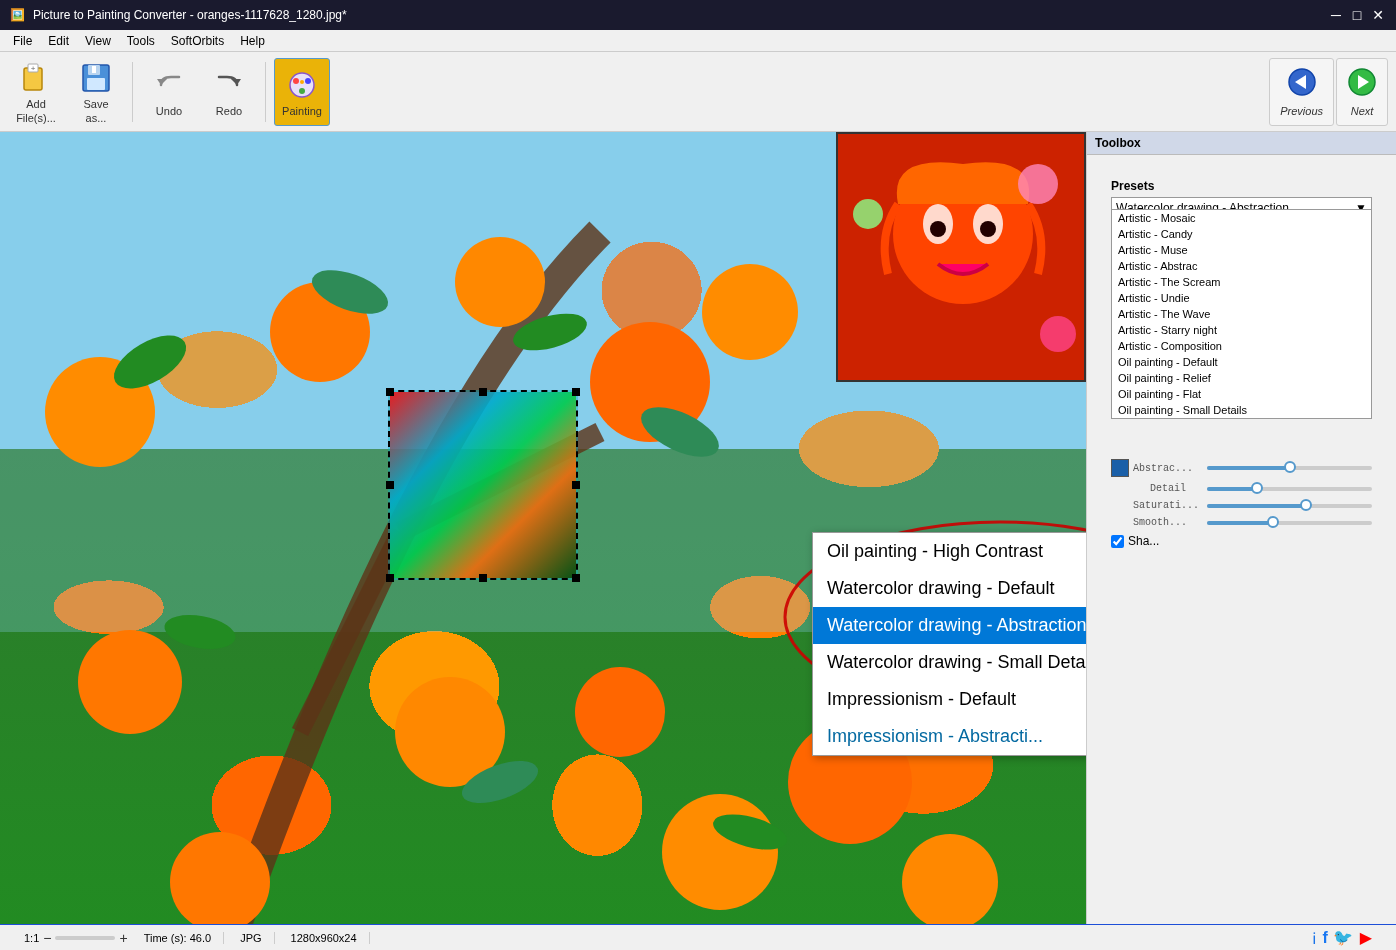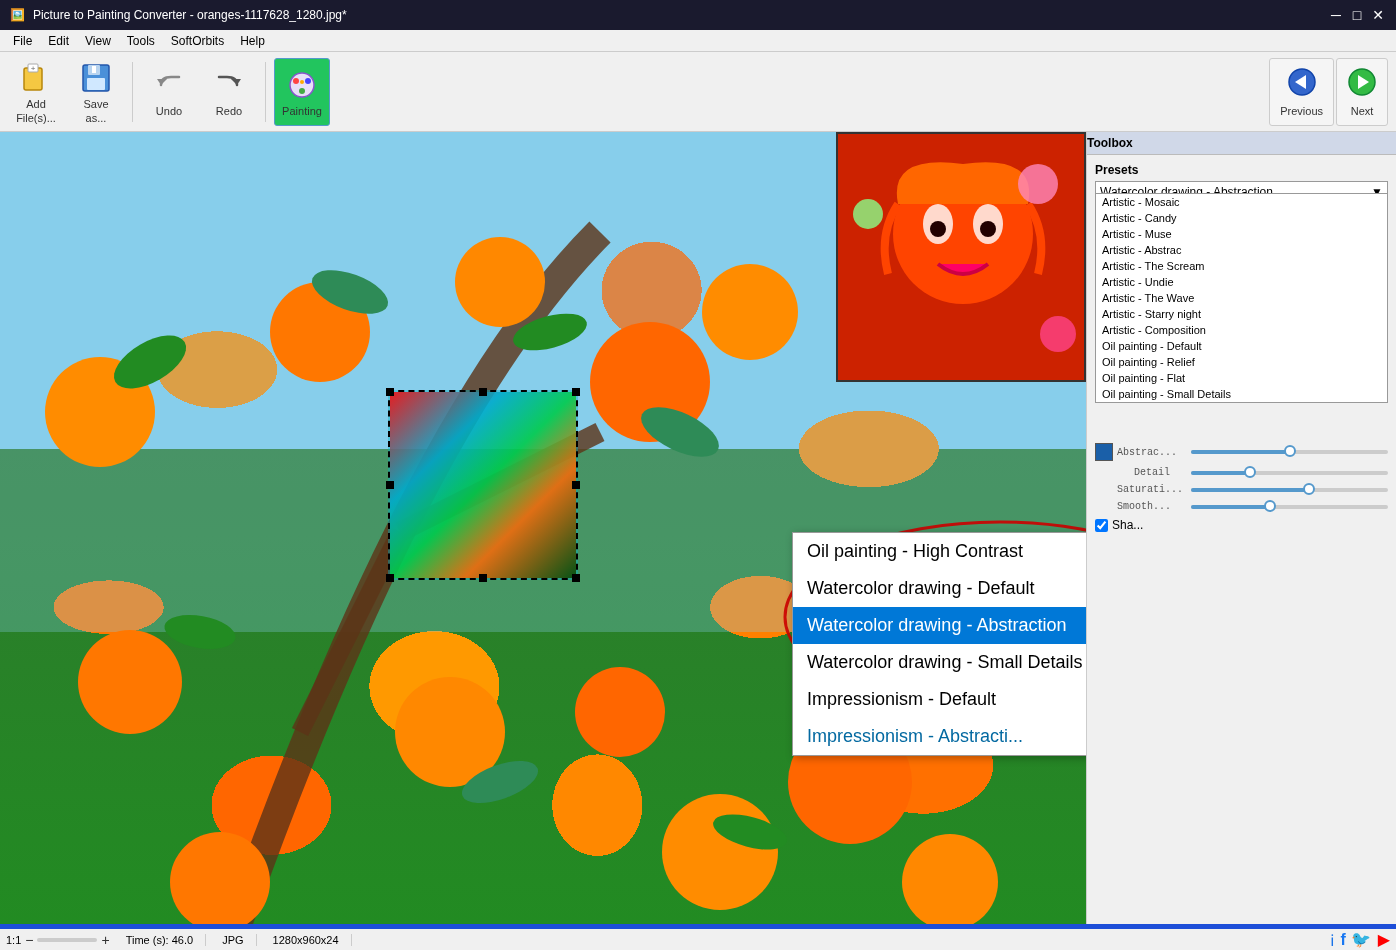--- a/index.html
+++ b/index.html
@@ -56,21 +56,21 @@
       justify-content: center;
       width: 56px;
       height: 68px;
       cursor: pointer;
       border: 1px solid transparent;
       border-radius: 3px;
       font-size: 11px;
       color: #333;
       gap: 2px;
     }
-    .toolbar-btn.active { background: #22c55e; border-color: #5599cc; }
+    .toolbar-btn.active { background: #eab308; border-color: #5599cc; }
     .toolbar-icon {
       width: 36px; height: 36px;
       display: flex; align-items: center; justify-content: center;
       font-size: 22px;
     }
     .toolbar-sep { width: 1px; height: 60px; background: #ccc; margin: 0 4px; }
 
     
     .nav-area {
       margin-left: auto;
@@ -83,20 +83,21 @@
       flex-direction: column;
       align-items: center;
       cursor: pointer;
       padding: 8px 10px;
       border: 1px solid #ccc;
       border-radius: 3px;
       background: #f5f5f5;
       font-size: 11px;
       color: #333;
       gap: 8px;
+      font-style: italic;
     }
 
     
     .main-content {
       display: flex;
       height: calc(950px - 30px - 22px - 80px - 26px);
       position: relative;
     }
 
     
@@ -171,26 +172,26 @@
     
     .toolbox {
       width: 310px;
       background: #f0f0f0;
       border-left: 1px solid #ccc;
       display: flex;
       flex-direction: column;
     }
     .toolbox-header {
       background: #d0d8e8;
-      padding: 4px 0;
+      padding: 4px 8px;
       font-weight: bold;
       font-size: 12px;
       border-bottom: 1px solid #bbb;
     }
-    .toolbox-body { padding: 8px; flex: 1; }
+    .toolbox-body { padding: 24px; flex: 1; }
 
     .presets-section { margin-bottom: 8px; }
     .presets-label { font-weight: bold; margin-bottom: 4px; }
     .presets-dropdown-wrapper { position: relative; }
     .presets-dropdown-display {
       width: 100%;
       height: 22px;
       border: 1px solid #999;
       background: white;
       display: flex;
@@ -263,43 +264,43 @@
       align-items: center;
       gap: 4px;
       margin-top: 6px;
       font-size: 12px;
     }
 
     
     .big-dropdown-overlay {
       position: absolute;
       top: 400px;
-      left: 792px;
+      left: 812px;
       width: 440px;
       background: white;
       border: 1px solid #999;
       font-size: 18px;
       z-index: 200;
       box-shadow: 2px 2px 8px rgba(0,0,0,0.3);
     }
     .big-item {
       padding: 8px 14px;
       cursor: pointer;
     }
     .big-item.selected { background: #0078d7; color: white; }
     .big-item.partial { padding: 8px 14px; color: #0369a1; }
 
     
     .statusbar {
       height: 26px;
       background: #f0f0f0;
-      border-top: 5px solid #1d4ed8;
-      display: flex;
-      align-items: center;
-      padding: 0 6px;
+      border-top: 1px solid #1d4ed8;
+      display: flex;
+      align-items: center;
+      padding: 0 24px;
       font-size: 11px;
       gap: 16px;
     }
     .status-seg { border-right: 1px solid #ccc; padding-right: 12px; }
     .status-icons { margin-left: auto; display: flex; gap: 6px; align-items: center; }
 
     
     .zoom-controls { display: flex; align-items: center; gap: 4px; }
     .zoom-btn { cursor: pointer; font-size: 14px; color: #333; }
     .zoom-slider { width: 60px; height: 4px; background: #ccc; border-radius: 2px; }

